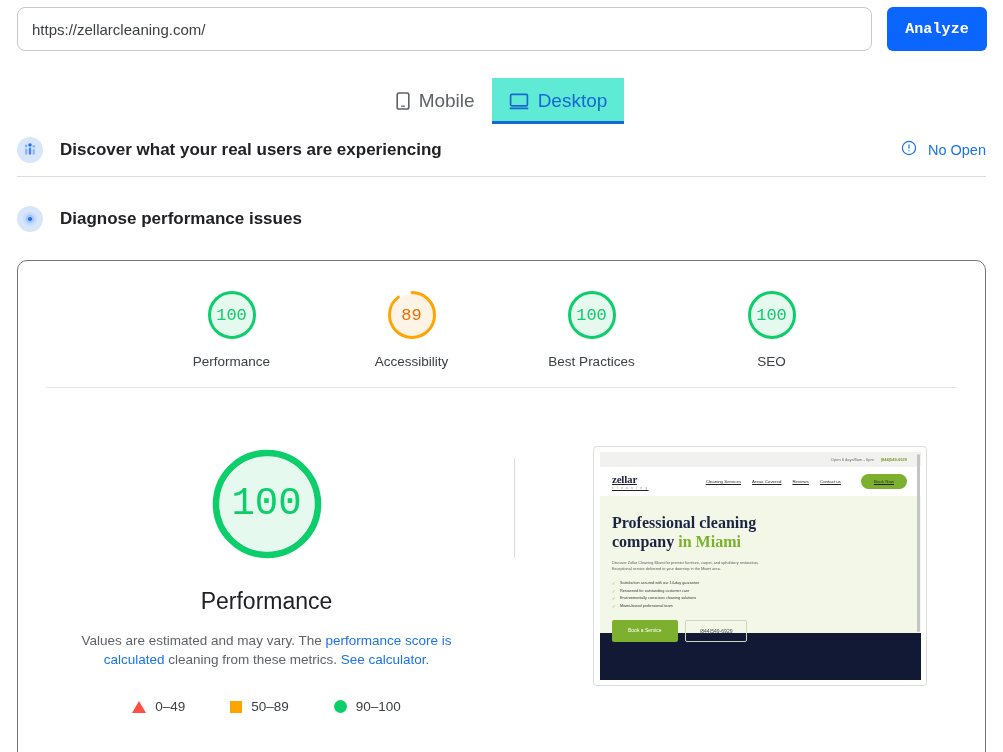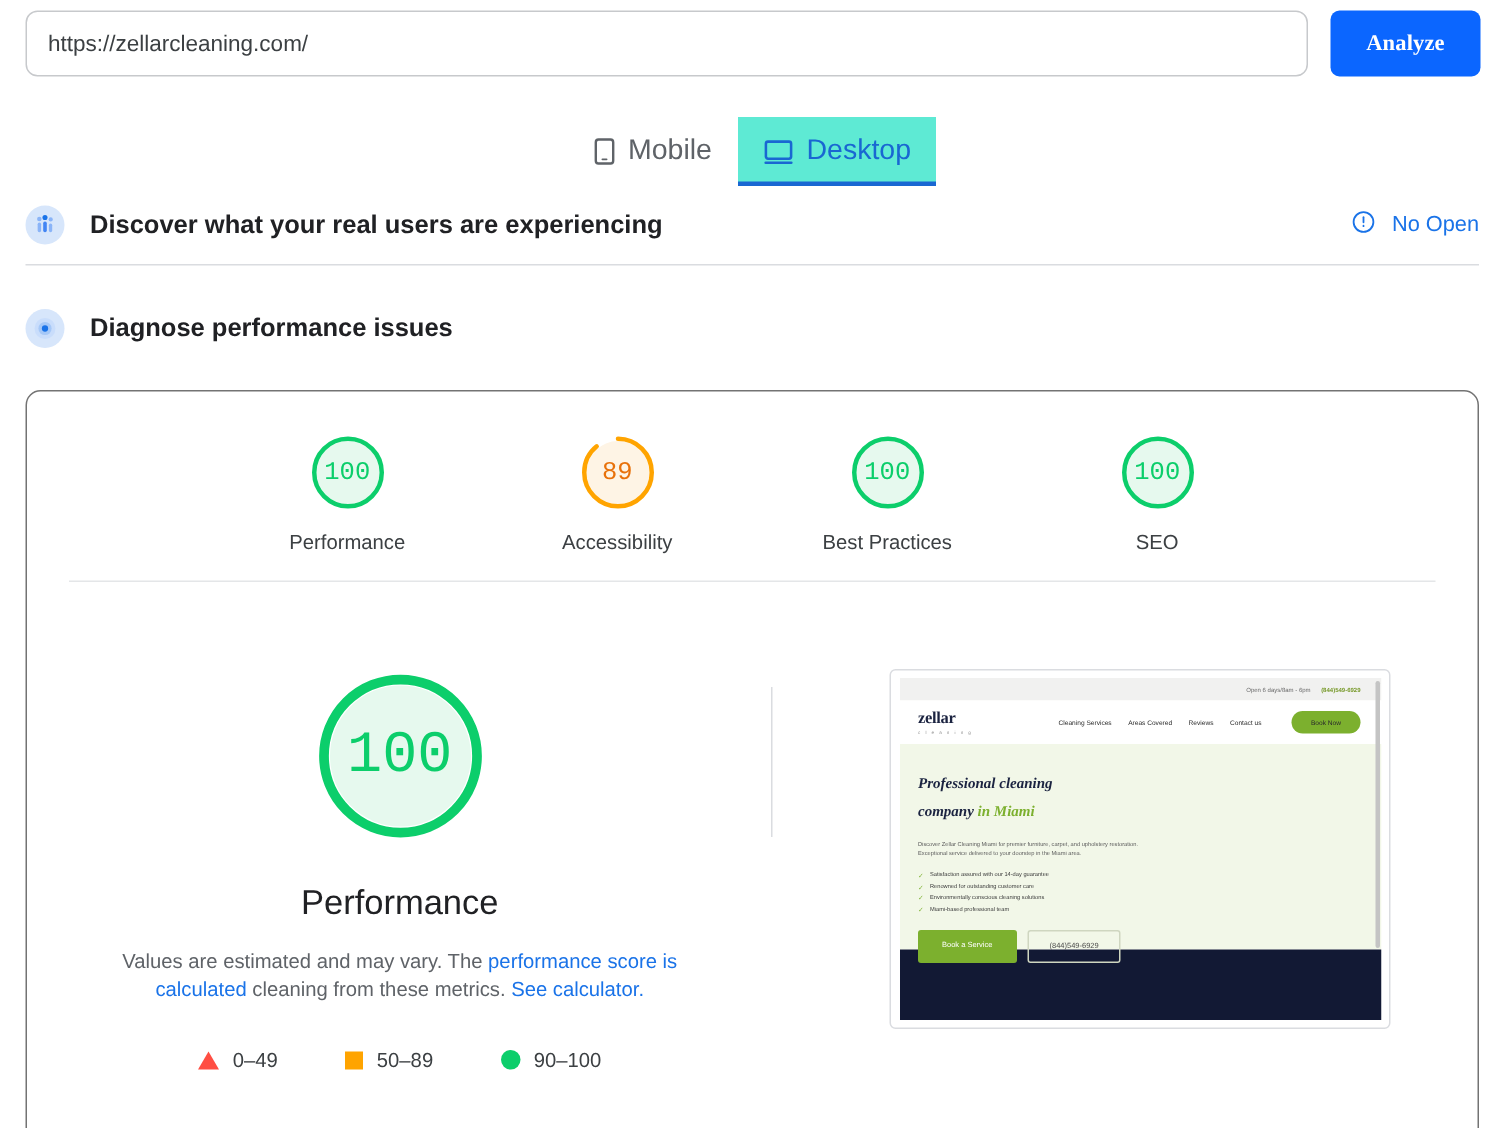--- a/index.html
+++ b/index.html
@@ -28,21 +28,21 @@
     font-size: 15px;
     color: #3c4043;
     padding: 0 14px;
     outline: none;
   }
   .analyze-btn {
     width: 100px; height: 44px;
     background: #0b66ff;
     color: #ffffff;
     border: none; border-radius: 6px;
-    font-family: Liberation Serif, serif;
+    font-family: Liberation Mono, monospace;
     font-size: 15px; font-weight: bold;
     cursor: pointer;
     letter-spacing: .1px;
   }
 
   
   .tabs {
     display: flex; justify-content: center;
     margin-top: 27px;
     height: 46px;
@@ -220,20 +220,21 @@
     display: flex; align-items: center; justify-content: flex-end;
     padding-right: 14px; gap: 7px;
   }
   .site-topbar .t1 { font-size: 4px; color: #6b6b6b; }
   .site-topbar .t2 { font-size: 4px; color: #7a9b2e; font-weight: bold; }
   
   .site-nav {
     height: 29px; background: #ffffff;
     display: flex; align-items: center;
     padding: 0 14px 0 12px;
+    text-decoration: underline;
   }
   .site-logo-wrap { display: flex; flex-direction: column; }
   .site-logo {
     font-family: "Liberation Serif", serif;
     font-size: 11px; font-weight: bold;
     color: #1b2340; letter-spacing: -.2px;
   }
   .site-logo-sub {
     font-size: 3px; color: #8d8d8d; letter-spacing: 1.3px;
     margin-top: 1px;
@@ -252,22 +253,22 @@
     white-space: nowrap;
   }
   
   .site-hero {
     background: #f2f7e8;
     height: 137px;
     padding: 17px 0 0 12px;
   }
   .hero-h1 {
     font-family: "Liberation Serif", serif;
-    font-size: 10px; font-weight: bold;
-    color: #1b2340; line-height: 19px; font-style: italic;
+    font-size: 16px; font-weight: bold;
+    color: #1b2340; line-height: 19px;
   }
   .hero-h1 .grn { color: #7cb02e; }
   .hero-p {
     margin-top: 9px;
     font-size: 3.8px; color: #5c5c5c; line-height: 6px;
     width: 160px;
   }
   .hero-list { margin-top: 8px; }
   .hero-list li {
     list-style: none;

